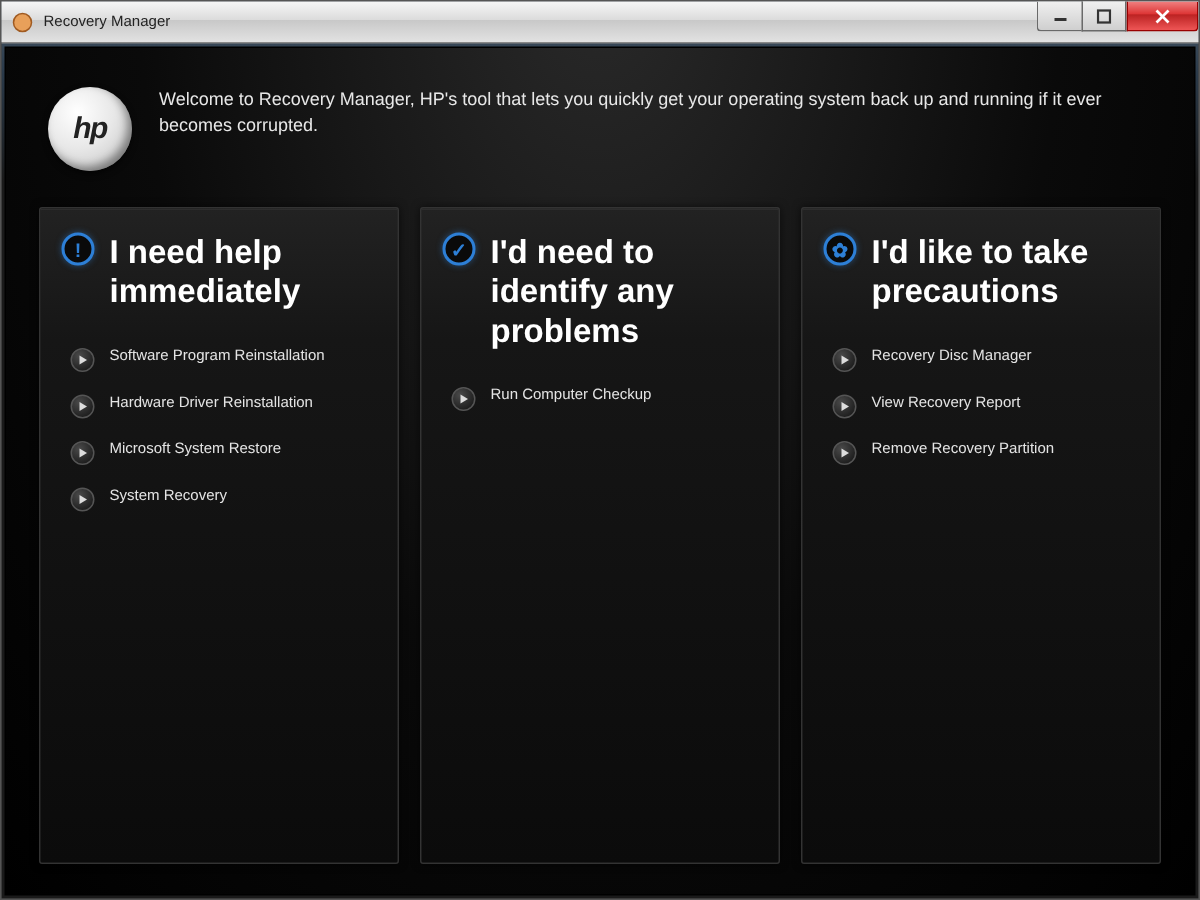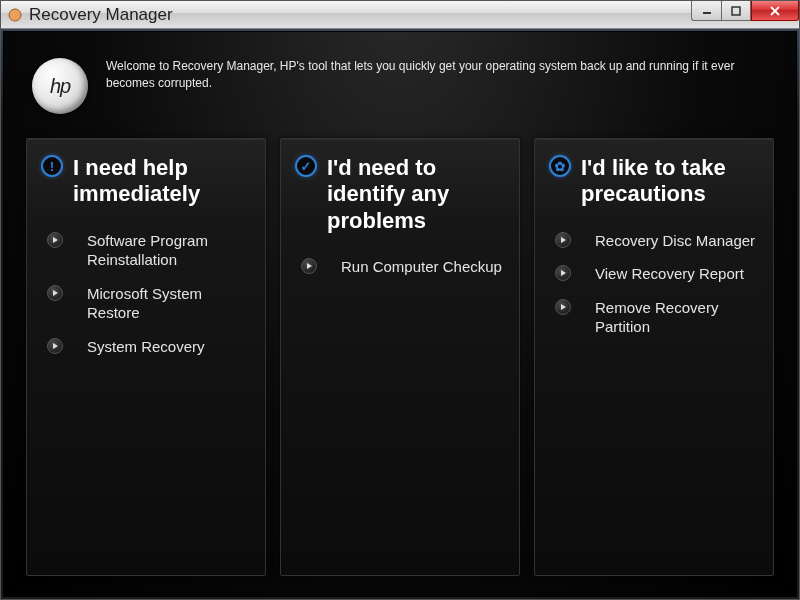--- a/index.html
+++ b/index.html
@@ -20,21 +20,21 @@
     background: linear-gradient(#f6f6f6, #dcdcdc 45%, #c8c8c8 46%, #e2e2e2);
     border-bottom: 1px solid #888;
     display: flex; align-items: center;
     padding: 0 0 0 6px;
     position: relative;
   }
   .titlebar-icon {
     width: 16px; height: 16px; margin-right: 6px;
     display: inline-flex; align-items: center; justify-content: center;
   }
-  .titlebar-title { font-size: 17px; color: #222; }
+  .titlebar-title { font-size: 10px; color: #222; }
   .win-controls {
     position: absolute; right: 0; top: 0;
     display: flex; height: 20px;
   }
   .win-btn {
     width: 30px; height: 20px;
     display: flex; align-items: center; justify-content: center;
     border: 1px solid #6a6a6a; border-top: none;
     font-family: Arial, sans-serif; font-size: 11px;
     color: #333;
@@ -60,21 +60,21 @@
   .header {
     display: flex; align-items: flex-start; gap: 18px;
     padding: 8px 6px 18px 6px;
   }
   .hp-logo {
     width: 56px; height: 56px; flex-shrink: 0;
     border-radius: 50%;
     background: radial-gradient(circle at 35% 30%, #fff 0%, #e8e8e8 45%, #bcbcbc 100%);
     box-shadow: inset -3px -3px 6px rgba(0,0,0,0.4), 0 2px 4px rgba(0,0,0,0.6);
     display: flex; align-items: center; justify-content: center;
-    color: #222; font-style: italic; font-weight: normal; font-size: 20px;
+    color: #222; font-style: italic; font-weight: bold; font-size: 20px;
     letter-spacing: -1px;
   }
   .welcome {
     color: #e8e8e8; font-size: 12px; line-height: 1.45;
     max-width: 640px;
   }
   .panels {
     flex: 1; display: flex; gap: 14px;
     padding-top: 6px;
   }
@@ -97,24 +97,24 @@
     border: 2px solid #2d7fd6;
     background: #0a0a0a;
     display: flex; align-items: center; justify-content: center;
     color: #2d7fd6; font-size: 13px; font-weight: bold;
     box-shadow: 0 0 4px rgba(45,127,214,0.5);
   }
   .panel-title {
     color: #fff; font-size: 22px; font-weight: 600; line-height: 1.2;
   }
   .item {
-    display: flex; align-items: flex-start; gap: 24px;
+    display: flex; align-items: flex-start; gap: 10px;
     padding: 7px 2px 7px 6px;
     cursor: pointer;
-    color: #e4e4e4; font-size: 15px; line-height: 1.3;
+    color: #e4e4e4; font-size: 10px; line-height: 1.3;
   }
   .play-icon {
     width: 16px; height: 16px; flex-shrink: 0;
     border-radius: 50%;
     background: radial-gradient(circle at 35% 30%, #4a4a4a, #111);
     border: 1px solid #555;
     display: flex; align-items: center; justify-content: center;
     margin-top: 1px;
   }
   .play-icon::before {
@@ -171,20 +171,24 @@
         <div class="panel-head">
           <div class="head-icon">!</div>
           <div class="panel-title">I need help immediately</div>
         </div>
         <div class="item">
           <span class="play-icon"></span>
           <span>Software Program Reinstallation</span>
         </div>
         <div class="item">
           <span class="play-icon"></span>
+          <span>Hardware Driver Reinstallation</span>
+        </div>
+        <div class="item">
+          <span class="play-icon"></span>
           <span>Microsoft System Restore</span>
         </div>
         <div class="item">
           <span class="play-icon"></span>
           <span>System Recovery</span>
         </div>
       </div>
 
       <div class="panel">
         <div class="panel-head">

